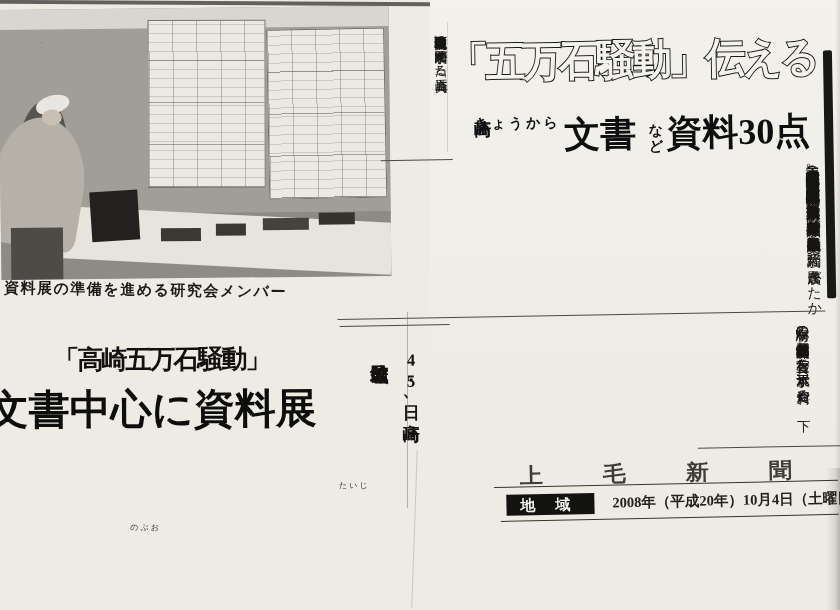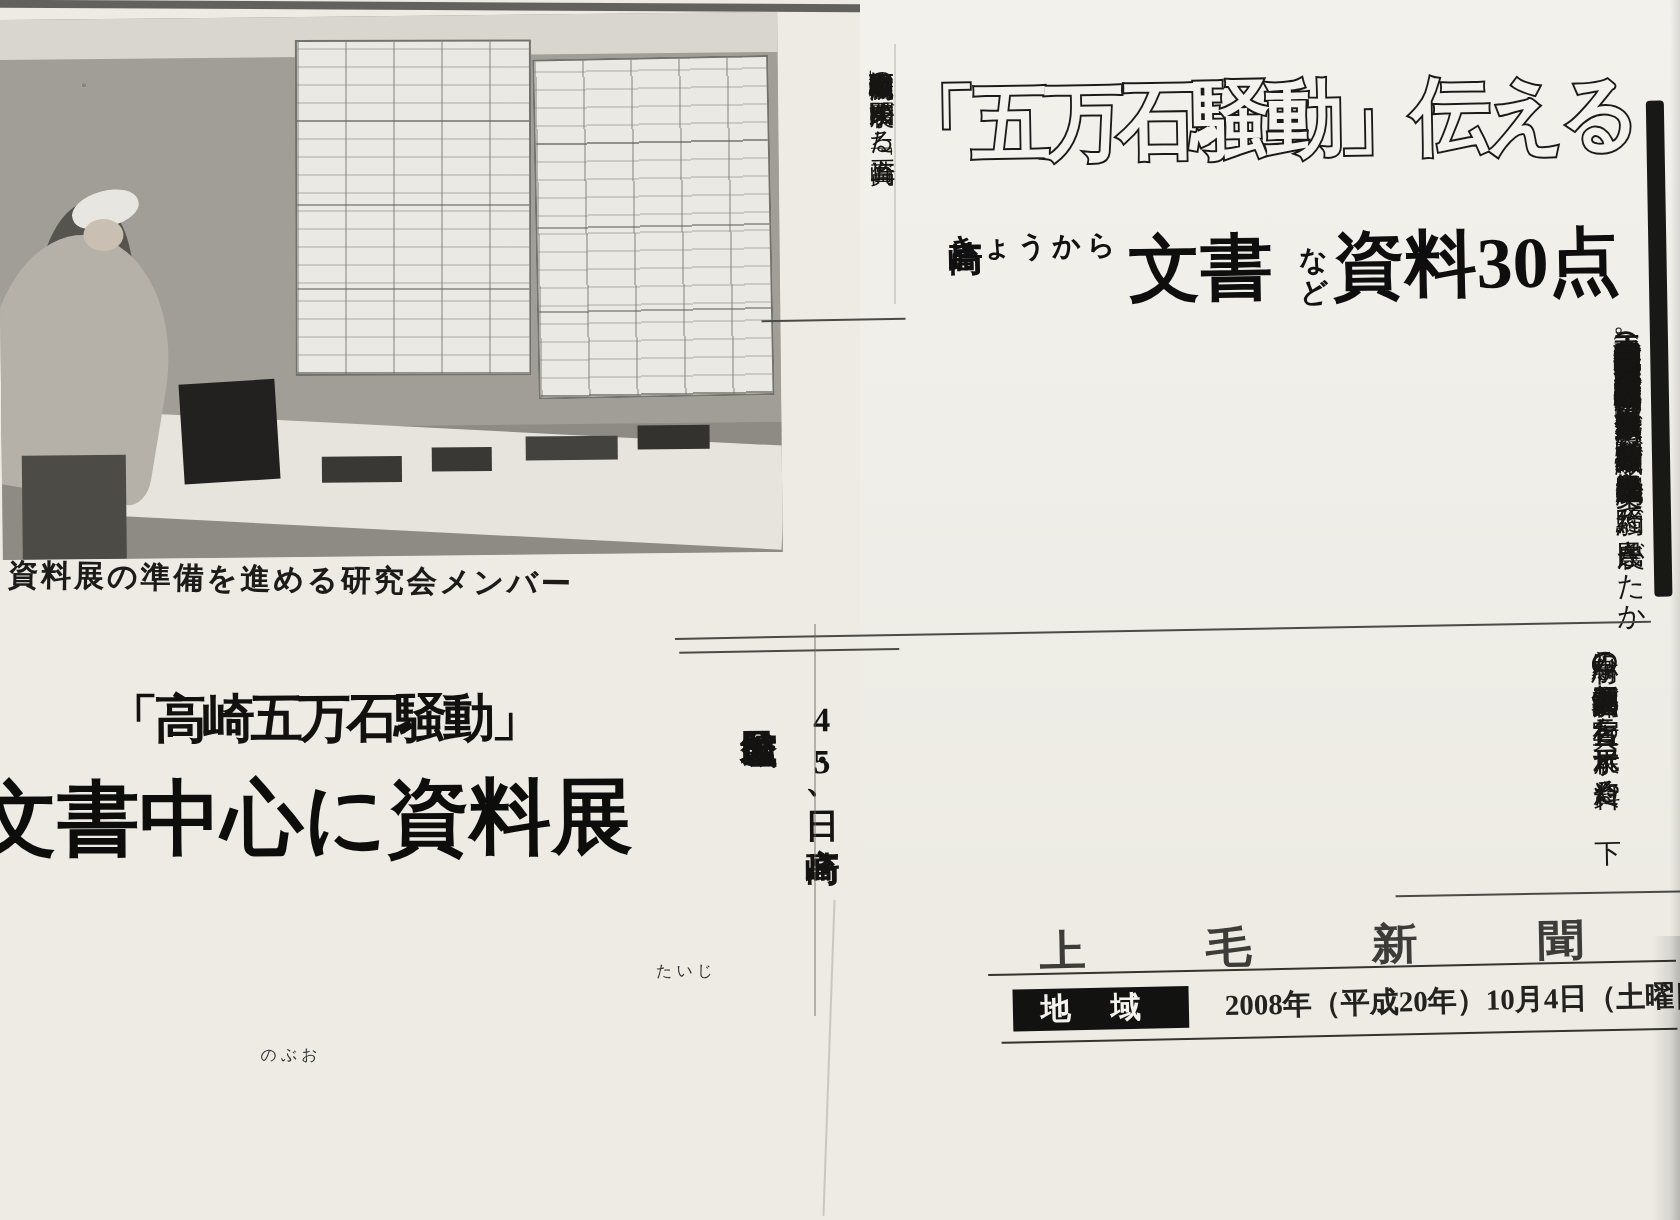--- a/index.html
+++ b/index.html
@@ -90,21 +90,21 @@
   .bl-head{left:-12px;top:382px;font-weight:800;font-size:41px;color:#0d0d0c;white-space:nowrap;letter-spacing:0;}
   .datecol{writing-mode:vertical-rl;text-orientation:upright;font-weight:700;color:#141311;}
   .datecol1{left:400px;top:352px;height:112px;font-size:17px;letter-spacing:1px;}
   .datecol2{left:368px;top:352px;height:98px;font-size:18px;}
   .bl-body{color:#1b1a18;}
   .bl-body p{position:static;margin:0;font-size:15px;line-height:19.9px;white-space:nowrap;}
   .bl-left{left:2px;top:450px;width:206px;overflow:hidden;letter-spacing:.8px;}
   .bl-right{left:194px;top:447px;width:226px;overflow:hidden;}
   .furi{font-size:8px;letter-spacing:2px;color:#333;white-space:nowrap;}
   .furi-nobuo{left:130px;top:522px;}
-  .furi-taiji{left:328px;top:481px;}
+  .furi-taiji{left:339px;top:481px;}
 
   
   .masthead{left:0;top:0;width:840px;height:610px;transform:rotate(-1.2deg);transform-origin:830px 480px;}
   .mh-name{left:520px;top:454px;font-size:23px;font-weight:700;color:#3d3c39;letter-spacing:60px;white-space:nowrap;
      transform:scaleY(.92);}
   .mh-rule1{left:494px;top:480px;width:344px;border-top:1.5px solid #34332f;}
   .mh-badge{left:506px;top:488px;width:88px;height:21px;background:#121210;color:#f4f2ec;
      font-family:"Liberation Sans","DejaVu Sans",sans-serif;font-weight:700;font-size:15px;
      letter-spacing:20px;text-align:center;line-height:21px;padding-left:10px;}
   .mh-date{left:612px;top:489px;font-size:14.5px;font-weight:600;color:#23221f;white-space:nowrap;}

